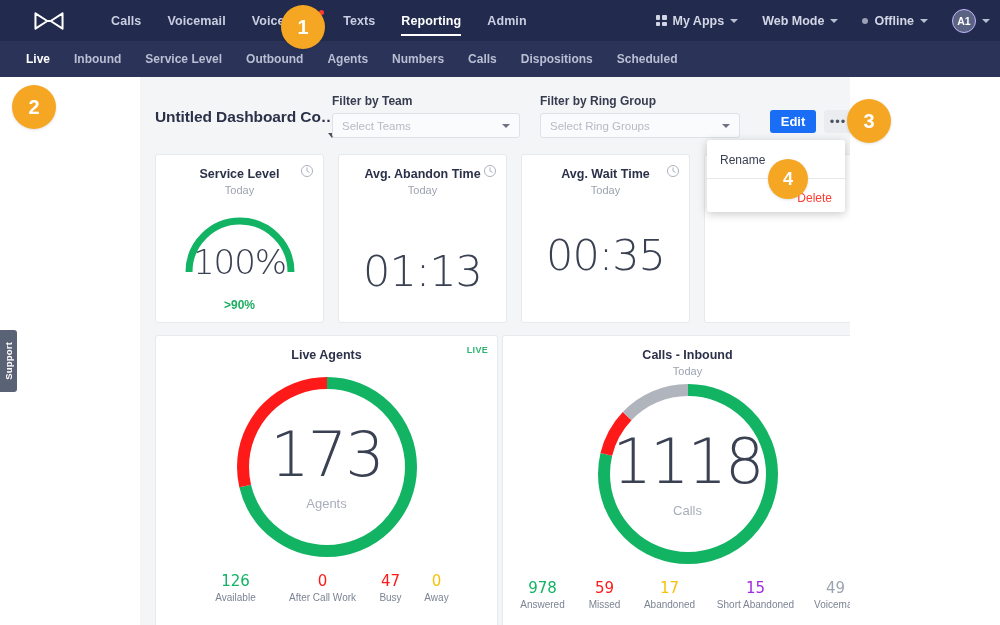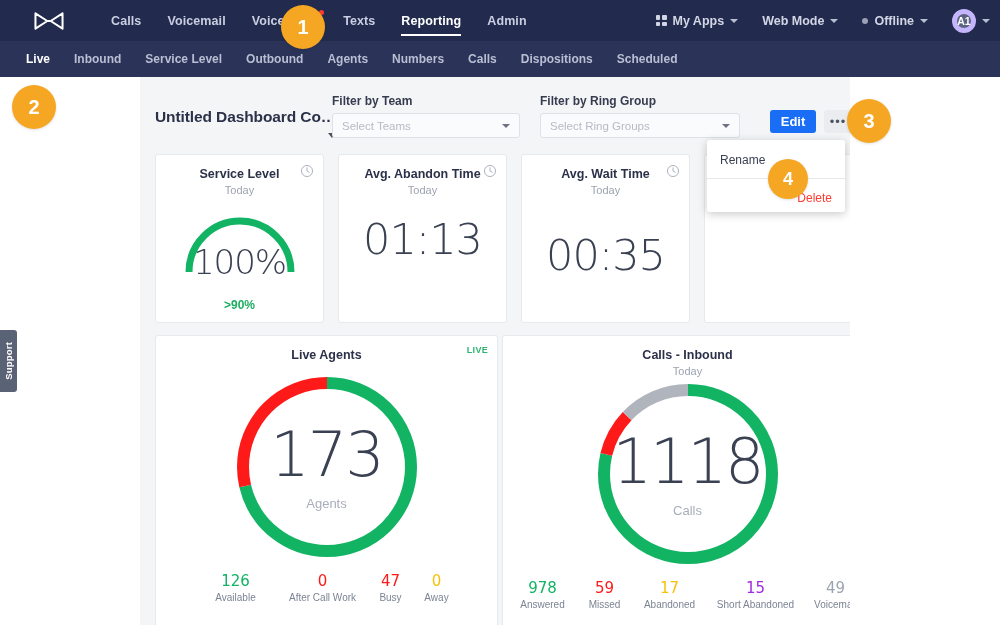--- a/index.html
+++ b/index.html
@@ -38,21 +38,21 @@
     color:#d2d6e4; font-size:12.5px; font-weight:600; display:flex; align-items:center;
     gap:6px; padding:0 12px; cursor:pointer; white-space:nowrap;
   }
   .grid-icon { display:grid; grid-template-columns:1fr 1fr; gap:2px; width:11px; height:11px; }
   .grid-icon i { background:#d2d6e4; border-radius:1px; }
   .chev { width:0;height:0;border-left:4px solid transparent;border-right:4px solid transparent;border-top:4.5px solid #b9bfd3; display:inline-block; }
   .status-dot { width:6px;height:6px;border-radius:50%;background:#9aa0b5; display:inline-block; }
   .avatar {
     width:24px;height:24px;border-radius:50%;background:#5a6382;color:#fff;
     font-size:10.5px;font-weight:700;display:flex;align-items:center;justify-content:center;
-    border:5px solid #c4b5fd;
+    border:1px solid #c4b5fd;
   }
 
   
   .subnav {
     position:absolute; left:0; top:41px; width:1000px; height:36px;
     background:#2b3358; display:flex; align-items:center; padding-left:14px;
   }
   .sn-item {
     color:#b9bfd3; font-size:12px; font-weight:600; padding:0 12px; height:36px;
     display:flex; align-items:center; cursor:pointer; white-space:nowrap;
@@ -336,21 +336,21 @@
       <div class="gauge-foot" style="margin-top:22px;">&gt;90%</div>
     </div>
 
     <div class="card" style="left:198px; top:77px; width:169px; height:169px;">
       <svg class="clock-icon" viewBox="0 0 24 24">
         <circle cx="12" cy="12" r="9.5" fill="none" stroke="#9aa2b1" stroke-width="1.4"></circle>
         <path d="M12 6.5 V12 L15.8 14.2" fill="none" stroke="#9aa2b1" stroke-width="1.4" stroke-linecap="round"></path>
       </svg>
       <div class="card-title">Avg. Abandon Time</div>
       <div class="card-sub">Today</div>
-      <div class="big-num" style="margin-top:18px;">01:13</div>
+      <div class="big-num" style="margin-top:50px;">01:13</div>
     </div>
 
     <div class="card" style="left:381px; top:77px; width:169px; height:169px;">
       <svg class="clock-icon" viewBox="0 0 24 24">
         <circle cx="12" cy="12" r="9.5" fill="none" stroke="#9aa2b1" stroke-width="1.4"></circle>
         <path d="M12 6.5 V12 L15.8 14.2" fill="none" stroke="#9aa2b1" stroke-width="1.4" stroke-linecap="round"></path>
       </svg>
       <div class="card-title">Avg. Wait Time</div>
       <div class="card-sub">Today</div>
       <div class="big-num" style="margin-top:34px;">00:35</div>

